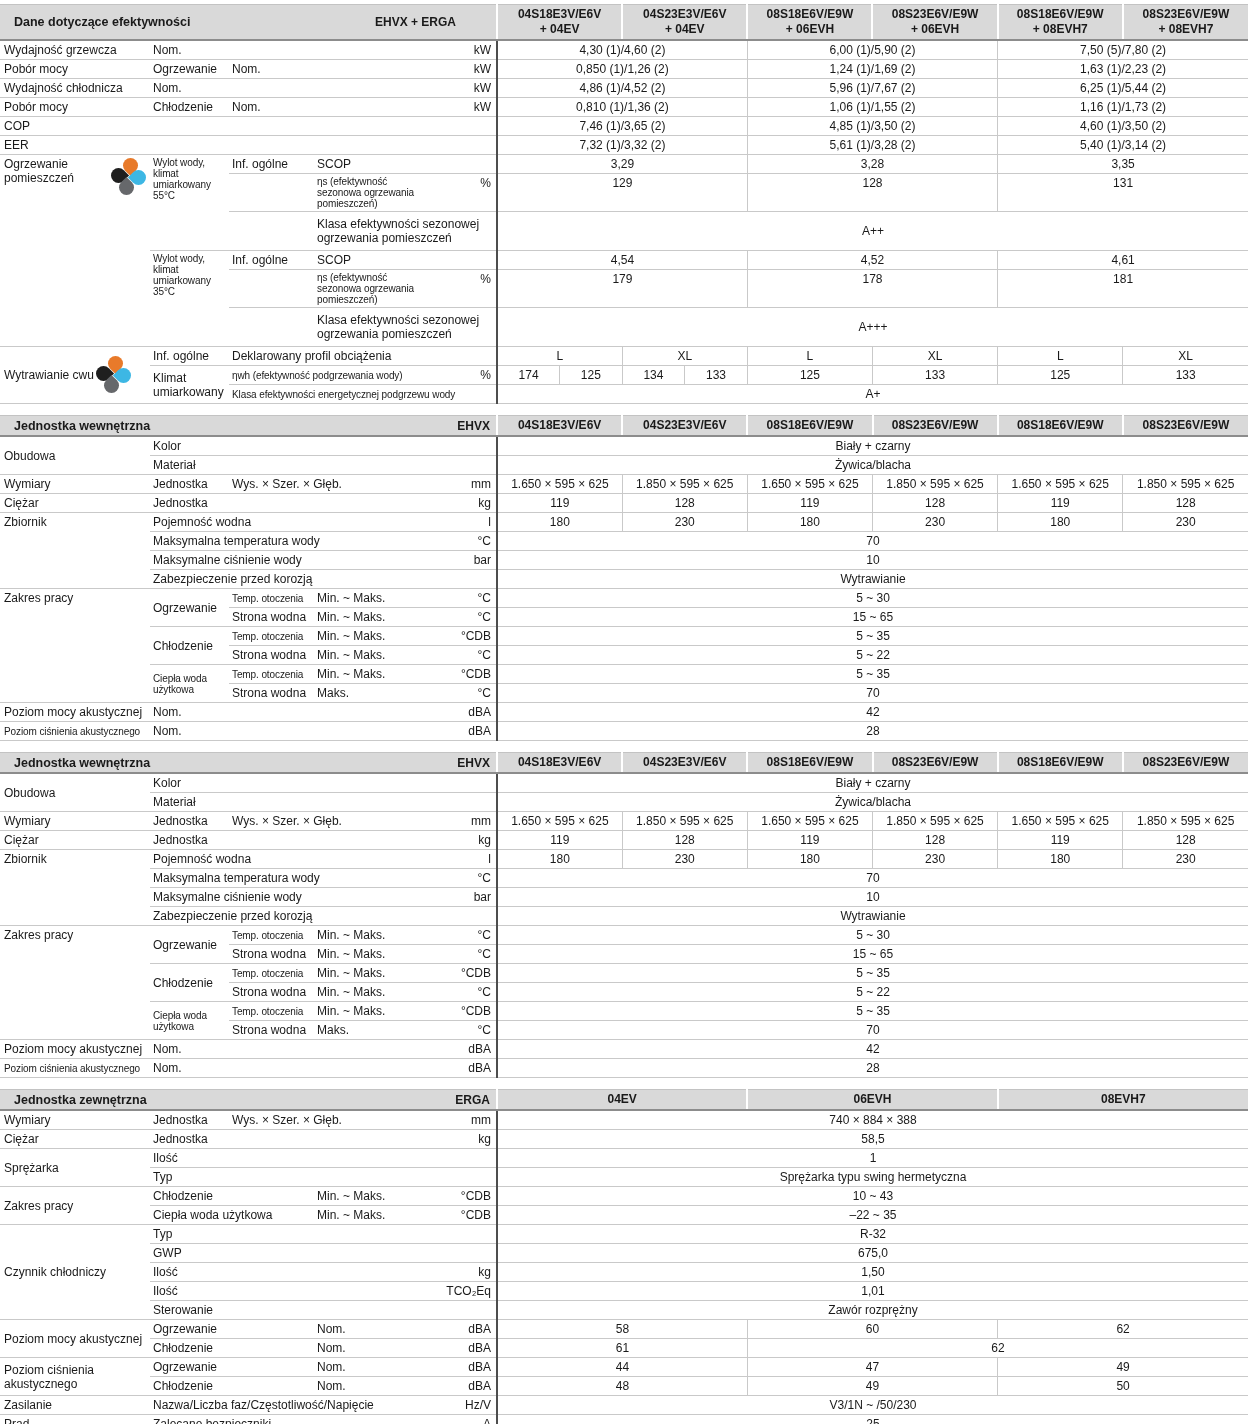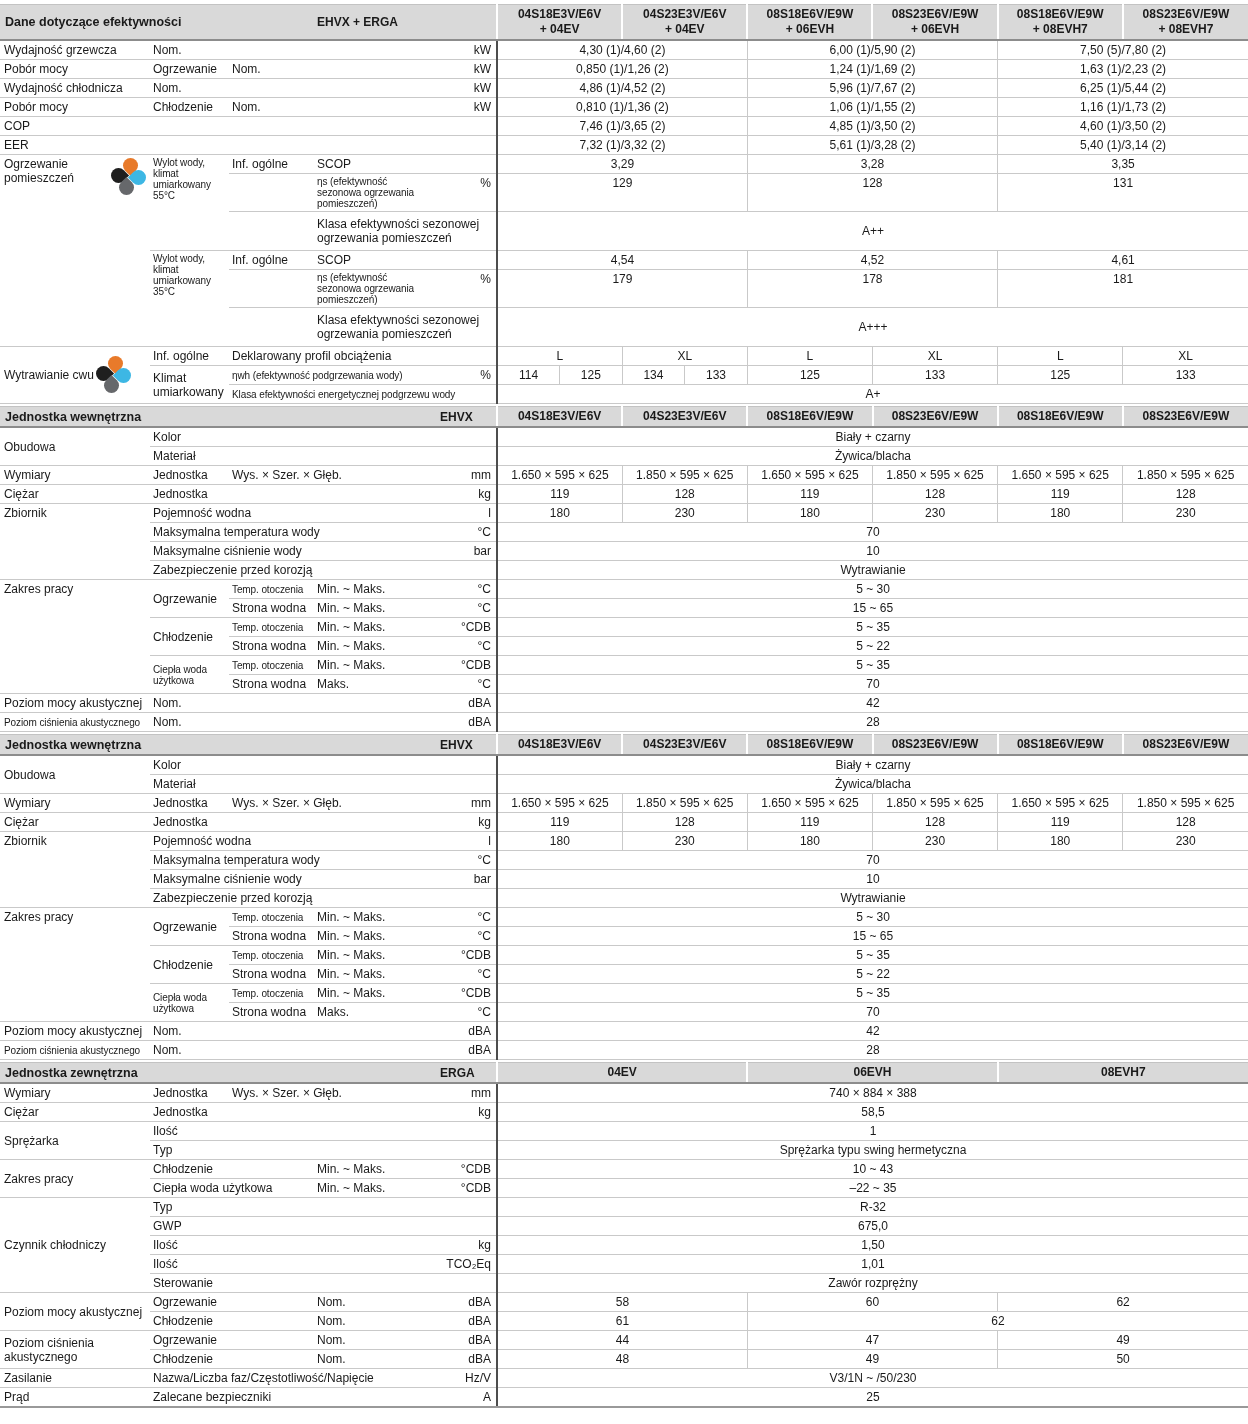--- a/index.html
+++ b/index.html
@@ -4,41 +4,41 @@
 <style>
   html,body{margin:0;padding:0;background:#fff;}
   body{
     width:1248px;min-height:1424px;
     font-family:"Liberation Sans",sans-serif;
     color:#1a1a1a;
     -webkit-font-smoothing:antialiased;
   }
   #sheet{width:1248px;padding-top:4px;}
   table.spec{
-    border-collapse:collapse;table-layout:fixed;width:1248px;margin-top:2px;
+    border-collapse:collapse;table-layout:fixed;width:1248px;margin-top:11px;
   }
   table.spec:first-of-type{margin-top:0;}
   td{
     padding:2px 3px;font-size:12px;line-height:14px;
     border-bottom:1px solid #c9c9c9;vertical-align:middle;
     overflow:hidden;word-wrap:break-word;
   }
   
   tr.hrow td{
     background:#d9d9d9;font-weight:bold;
     border-top:1px solid #c3c3c3;border-bottom:2px solid #8c8c8c;
     padding-top:2px;padding-bottom:2px;
   }
   tr.hrow td.model{
     text-align:center;border-left:2px solid #fff;
     white-space:pre-line;font-size:12px;line-height:15px;
   }
-  tr.hrow td.brand{text-align:left;padding-right:6px;}
+  tr.hrow td.brand{text-align:right;padding-right:6px;}
   tr.hrow td.brand.pad{padding-right:40px;}
-  td.sec{font-size:12.5px;padding-left:5px;}
+  td.sec{font-size:12.5px;padding-left:14px;}
   
   td.lbl{padding-left:4px;}
   td.unit{text-align:right;padding-right:5px;}
   td.val{text-align:center;border-left:1px solid #c9c9c9;}
   td.val.dstart{border-left:2px solid #4d4d4d;}
   td.cond{font-size:10px;line-height:11px;letter-spacing:-0.1px;}
   td.vtop{vertical-align:top;}
   td.tall{padding-top:5px;padding-bottom:5px;}
   
   table.spec:last-of-type tr:last-child td{border-bottom:2px solid #999;}
@@ -213,21 +213,21 @@
           <td colspan="2" class="val">XL</td>
           <td colspan="2" class="val">L</td>
           <td colspan="2" class="val">XL</td>
           <td colspan="2" class="val">L</td>
           <td colspan="2" class="val">XL</td>
         </tr>
         <tr>
           <td rowspan="2" class="">Klimat umiarkowany</td>
           <td colspan="2" class="cond">ηwh (efektywność podgrzewania wody)</td>
           <td class="unit">%</td>
-          <td class="val dstart">114</td>
+          <td class="val dstart">174</td>
           <td class="val">125</td>
           <td class="val">134</td>
           <td class="val">133</td>
           <td colspan="2" class="val">125</td>
           <td colspan="2" class="val">133</td>
           <td colspan="2" class="val">125</td>
           <td colspan="2" class="val">133</td>
         </tr>
         <tr>
           <td colspan="3" class="cond">Klasa efektywności energetycznej podgrzewu wody</td>

